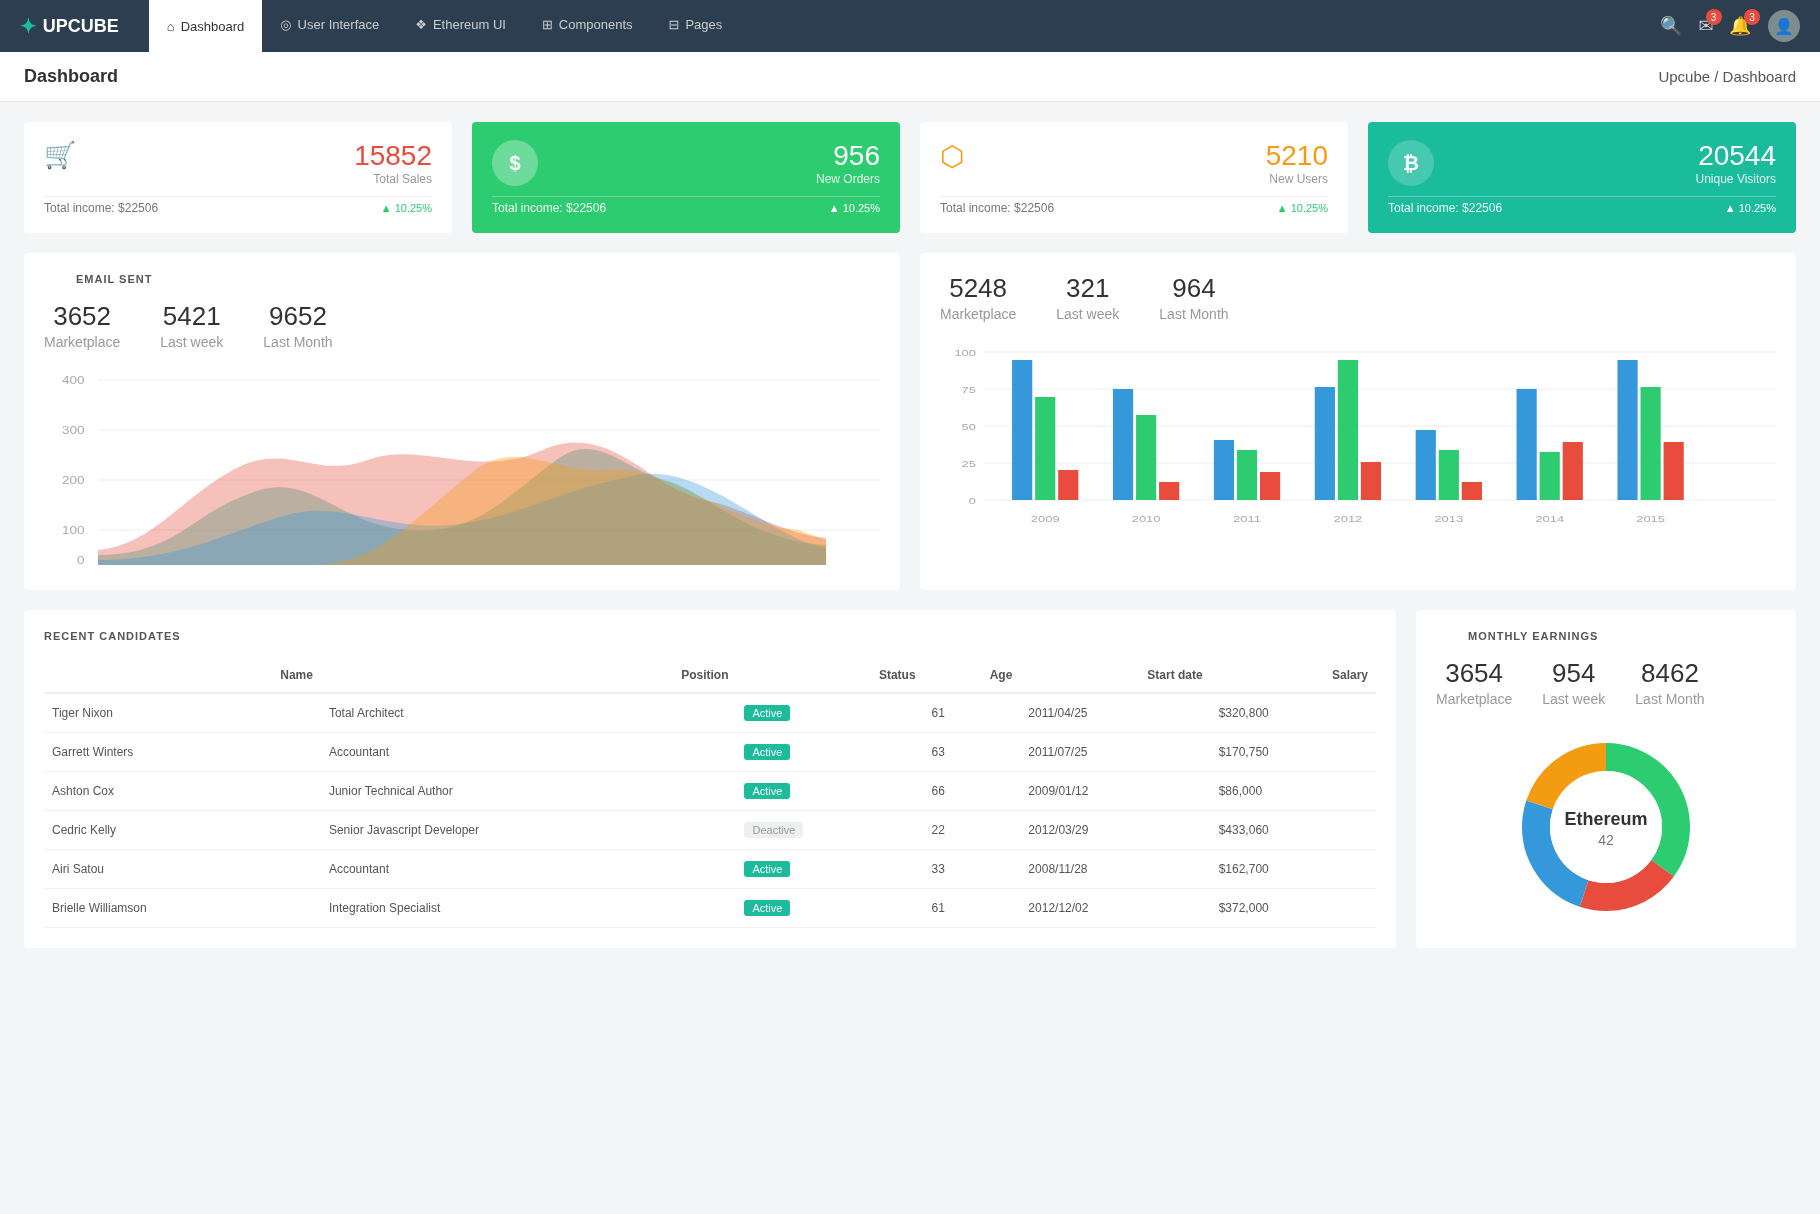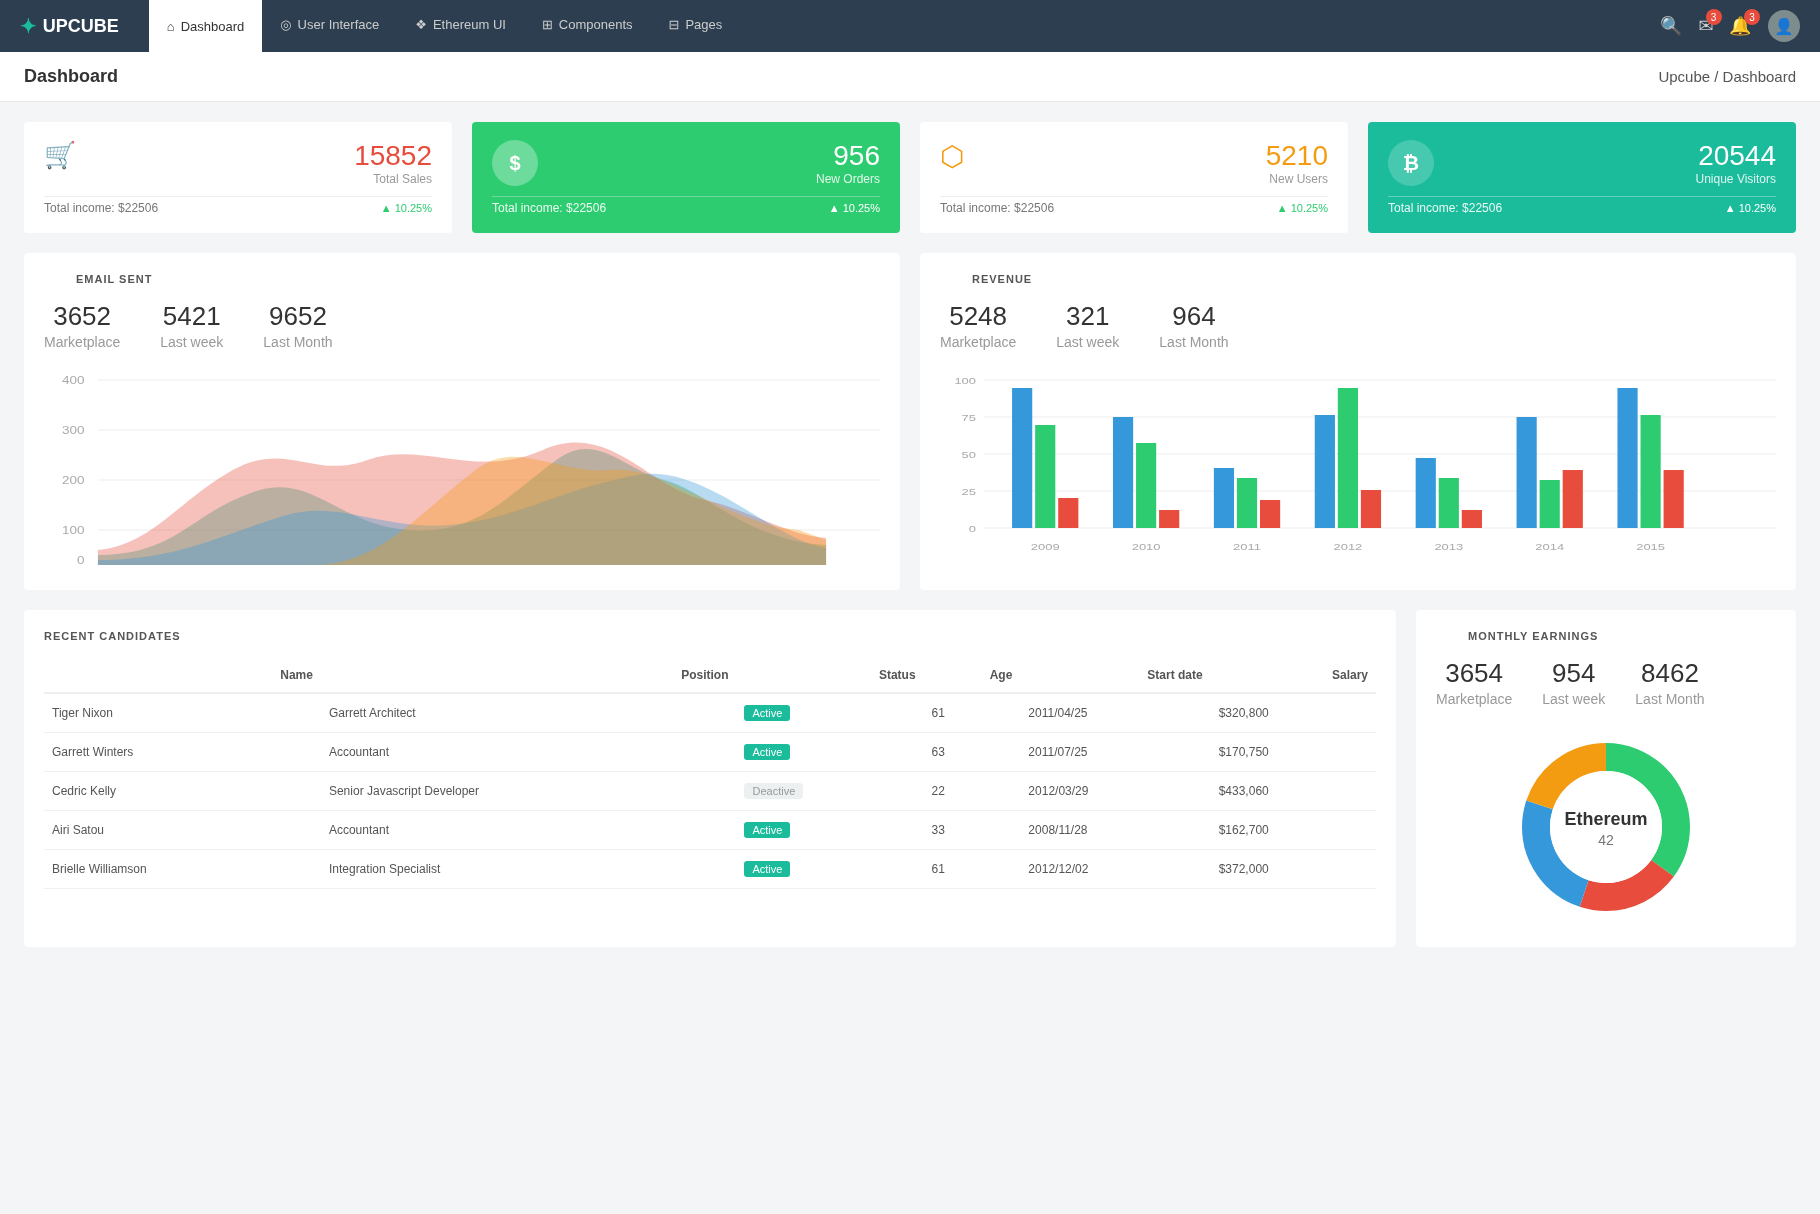--- a/index.html
+++ b/index.html
@@ -415,21 +415,20 @@
           <text x="220" y="210" text-anchor="middle" font-size="10" fill="#aaa">2009</text>
           <text x="310" y="210" text-anchor="middle" font-size="10" fill="#aaa">2010</text>
           <text x="400" y="210" text-anchor="middle" font-size="10" fill="#aaa">2011</text>
           <text x="490" y="210" text-anchor="middle" font-size="10" fill="#aaa">2012</text>
           <text x="580" y="210" text-anchor="middle" font-size="10" fill="#aaa">2013</text>
         </svg>
       </div>
     </div>
 
     <div class="chart-card">
-      <div class="chart-title">REVENUE</div>
       <div class="chart-stats">
         <div class="chart-stat-item">
           <div class="chart-stat-number">5248</div>
           <div class="chart-stat-label">Marketplace</div>
         </div>
         <div class="chart-stat-item">
           <div class="chart-stat-number">321</div>
           <div class="chart-stat-label">Last week</div>
         </div>
         <div class="chart-stat-item">
@@ -504,33 +503,41 @@
             <th>Position</th>
             <th>Status</th>
             <th>Age</th>
             <th>Start date</th>
             <th>Salary</th>
           </tr>
         </thead>
         <tbody id="candidates-tbody">
         <tr>
       <td>Tiger Nixon</td>
-      <td>Garrett Architect</td>
+      <td>Total Architect</td>
       <td><span class="badge-active">Active</span></td>
       <td>61</td>
       <td>2011/04/25</td>
       <td>$320,800</td>
     </tr>
             <tr>
       <td>Garrett Winters</td>
       <td>Accountant</td>
       <td><span class="badge-active">Active</span></td>
       <td>63</td>
       <td>2011/07/25</td>
       <td>$170,750</td>
+    </tr>
+            <tr>
+      <td>Ashton Cox</td>
+      <td>Junior Technical Author</td>
+      <td><span class="badge-active">Active</span></td>
+      <td>66</td>
+      <td>2009/01/12</td>
+      <td>$86,000</td>
     </tr>
             <tr>
       <td>Cedric Kelly</td>
       <td>Senior Javascript Developer</td>
       <td><span class="badge-deactive">Deactive</span></td>
       <td>22</td>
       <td>2012/03/29</td>
       <td>$433,060</td>
     </tr>
             <tr>

